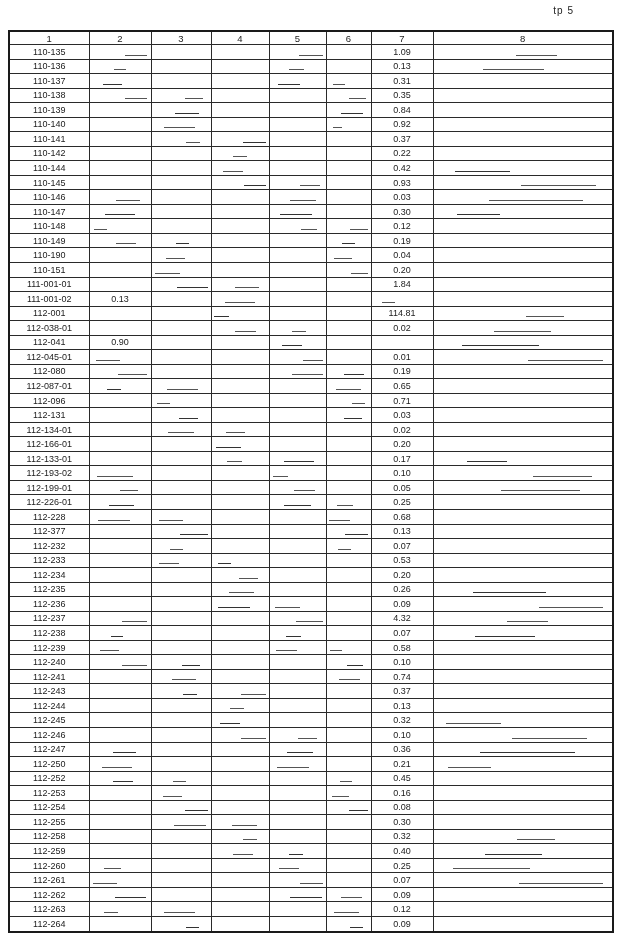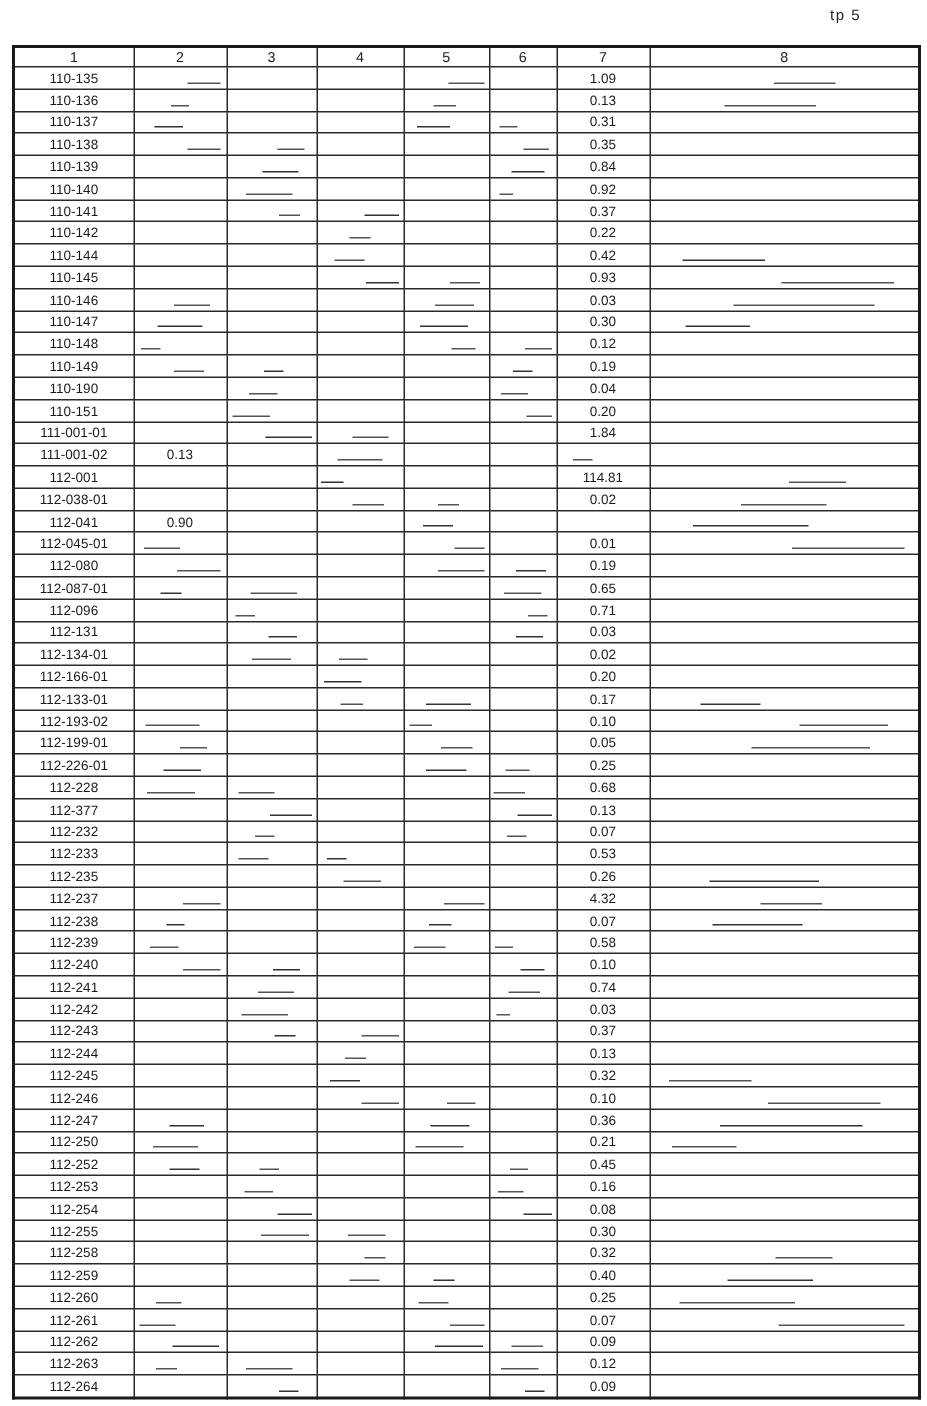--- a/index.html
+++ b/index.html
@@ -622,34 +622,62 @@
         </td>
         <td>
           <span class="art dark" style="left: 11%; width: 23%;"></span>
         </td>
         <td></td>
         <td></td>
         <td>0.53</td>
         <td></td>
       </tr>
       <tr>
+        <td>112-234</td>
+        <td></td>
+        <td></td>
+        <td>
+          <span class="art" style="left: 48%; width: 34%;"></span>
+        </td>
+        <td></td>
+        <td></td>
+        <td>0.20</td>
+        <td></td>
+      </tr>
+      <tr>
         <td>112-235</td>
         <td></td>
         <td></td>
         <td>
           <span class="art" style="left: 30%; width: 45%;"></span>
         </td>
         <td></td>
         <td></td>
         <td>0.26</td>
         <td>
           <span class="art dark" style="left: 22%; width: 41%;"></span>
         </td>
       </tr>
       <tr>
+        <td>112-236</td>
+        <td></td>
+        <td></td>
+        <td>
+          <span class="art dark" style="left: 12%; width: 56%;"></span>
+        </td>
+        <td>
+          <span class="art" style="left: 10%; width: 45%;"></span>
+        </td>
+        <td></td>
+        <td>0.09</td>
+        <td>
+          <span class="art" style="left: 59%; width: 36%;"></span>
+        </td>
+      </tr>
+      <tr>
         <td>112-237</td>
         <td>
           <span class="art" style="left: 53%; width: 42%;"></span>
         </td>
         <td></td>
         <td></td>
         <td>
           <span class="art" style="left: 47%; width: 48%;"></span>
         </td>
         <td></td>
@@ -711,34 +739,20 @@
         <td></td>
         <td>
           <span class="art" style="left: 34%; width: 42%;"></span>
         </td>
         <td></td>
         <td></td>
         <td>
           <span class="art" style="left: 28%; width: 49%;"></span>
         </td>
         <td>0.74</td>
-        <td></td>
-      </tr>
-      <tr>
-        <td>112-242</td>
-        <td></td>
-        <td>
-          <span class="art" style="left: 16%; width: 53%;"></span>
-        </td>
-        <td></td>
-        <td></td>
-        <td>
-          <span class="art" style="left: 10%; width: 20%;"></span>
-        </td>
-        <td>0.03</td>
         <td></td>
       </tr>
       <tr>
         <td>112-243</td>
         <td></td>
         <td>
           <span class="art dark" style="left: 53%; width: 24%;"></span>
         </td>
         <td>
           <span class="art" style="left: 51%; width: 44%;"></span>

